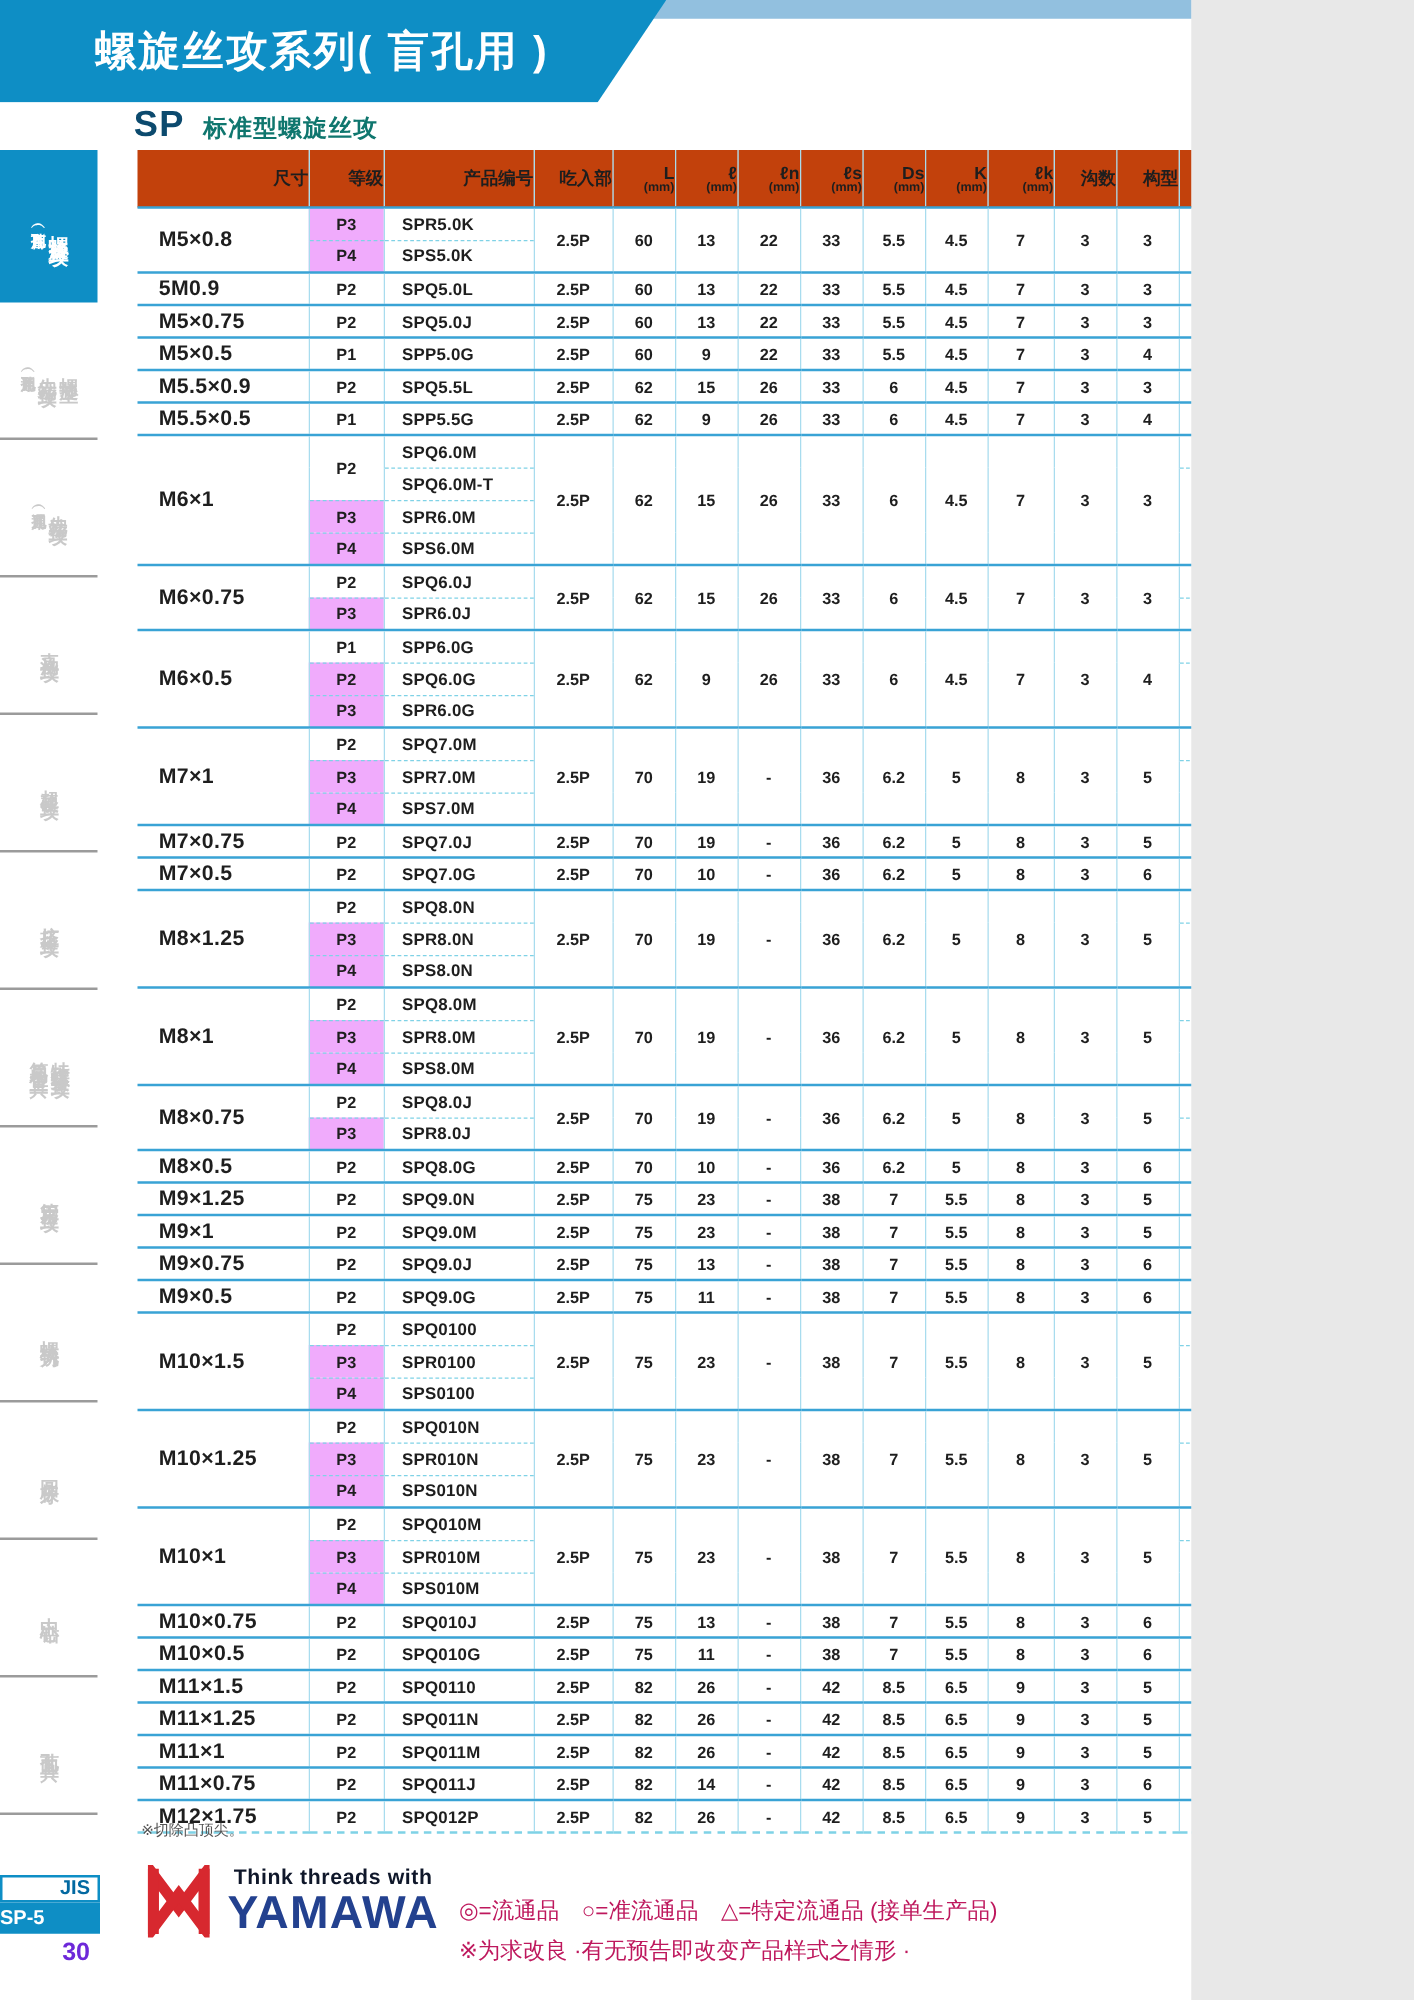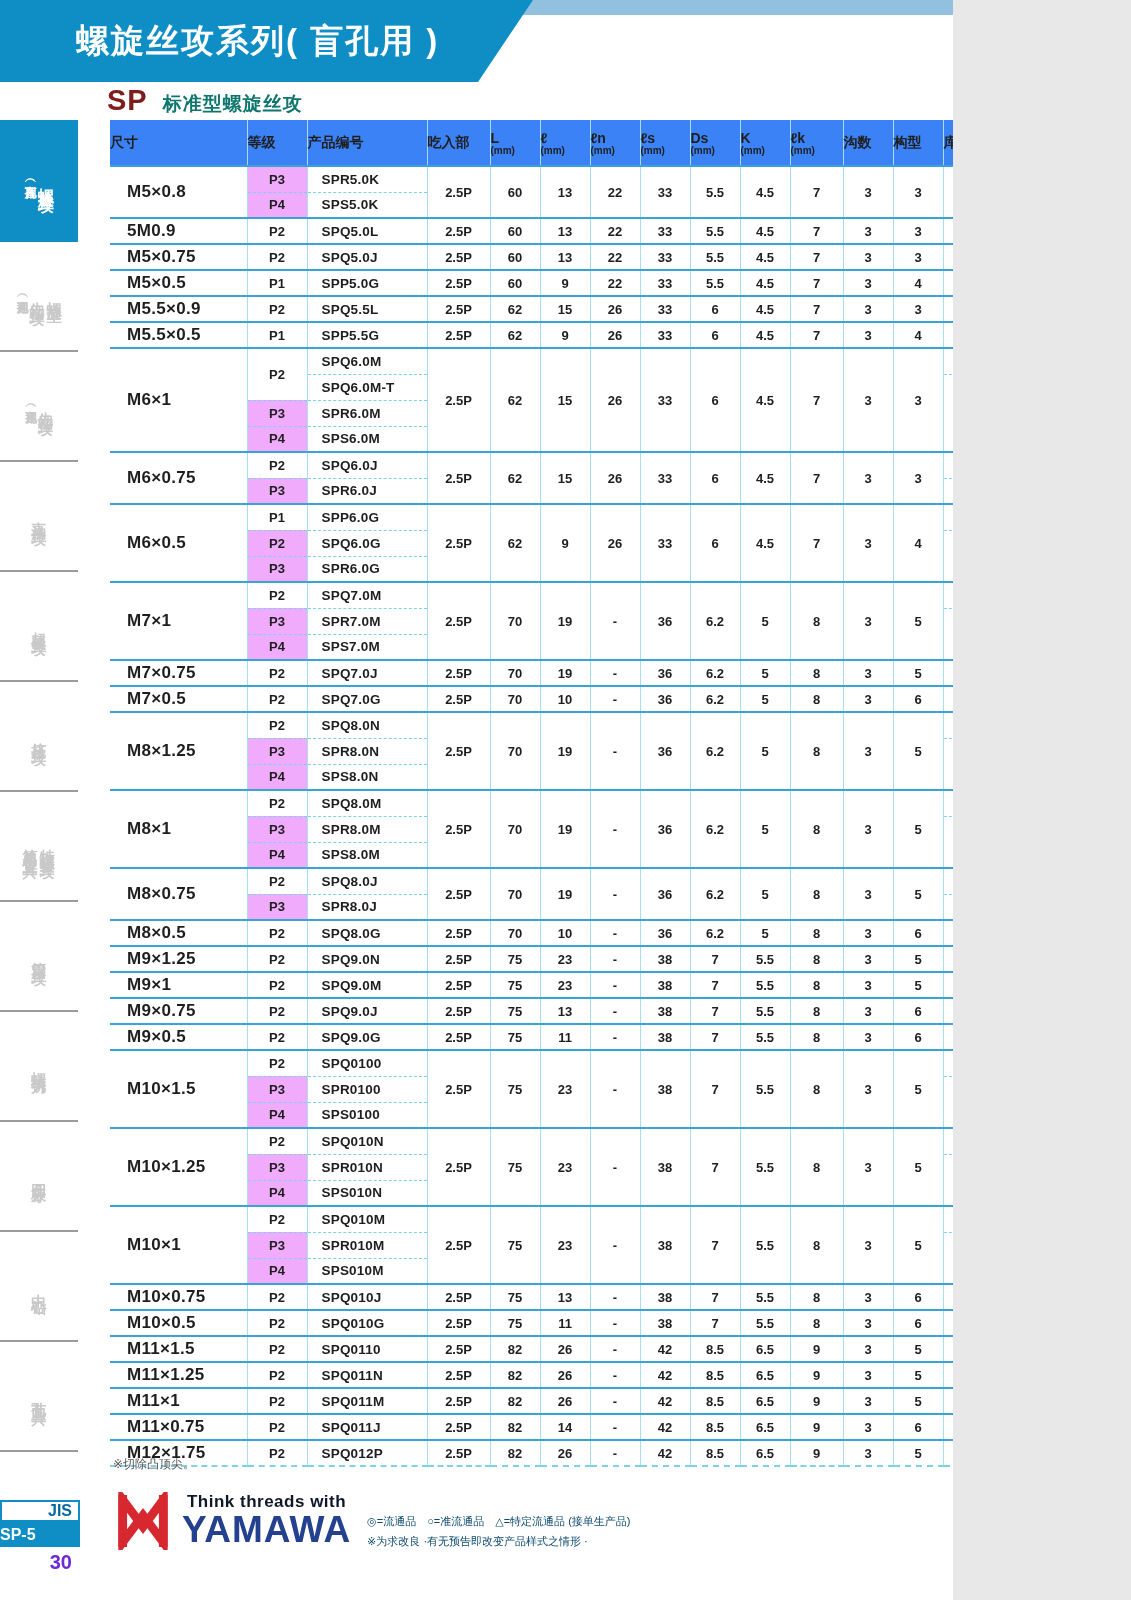--- a/index.html
+++ b/index.html
@@ -9,41 +9,41 @@
   
   .banner{position:absolute;top:0;left:0;width:1131px;height:82px;}
   .banner-strip{position:absolute;top:0;left:500px;right:0;height:15px;background:#92c0df;}
   .banner-shape{position:absolute;top:0;left:0;width:533px;height:82px;background:#0e8ec5;
                 clip-path:polygon(0 0,533px 0,478px 82px,0 82px);
                 display:flex;align-items:center;}
   .banner-shape h1{margin:0 0 0 76px;font-size:33px;letter-spacing:2px;color:#fff;font-weight:bold;}
 
   
   .sp-line{position:absolute;left:107px;top:84px;display:flex;align-items:baseline;}
-  .sp-code{font-size:29px;font-weight:bold;color:#7f1d1d;letter-spacing:1px;}
+  .sp-code{font-size:29px;font-weight:bold;color:#0c4a6e;letter-spacing:1px;}
   .sp-name{font-size:19px;font-weight:bold;color:#0f766e;margin-left:15px;letter-spacing:1px;}
 
   
   .sidebar{position:absolute;left:0;top:120px;width:78px;}
   .sb-item{width:78px;display:flex;align-items:center;justify-content:center;box-sizing:border-box;}
   .sb-item.active{height:122px;background:#0e8ec5;color:#fff;}
   .sb-item.inactive{height:110px;color:#c9c9c9;border-bottom:2px solid #9b9b9b;}
   .vtext{writing-mode:vertical-rl;text-orientation:mixed;letter-spacing:3px;}
   .vline{display:block;line-height:1.15;}
   .sb-item.active .vline{font-size:16px;font-weight:bold;}
   .sb-item.active .vline.paren{font-size:12px;letter-spacing:1px;}
   .sb-item.inactive .vline{font-size:15px;font-weight:bold;}
   .sb-item.inactive .vline.paren{font-size:12px;letter-spacing:1px;}
 
   
   .table-wrap{position:absolute;left:110px;top:120px;}
   table{border-collapse:collapse;table-layout:fixed;width:895px;}
   th,td{padding:0;box-sizing:border-box;}
   th{height:46px;border-left:1px solid #a8dcee;border-bottom:2px solid #39a3d5;
-     font-size:14px;font-weight:bold;color:#1e1e1e;text-align:left;vertical-align:middle;background:#3b82f6;}
+     font-size:14px;font-weight:bold;color:#1e1e1e;text-align:right;vertical-align:middle;background:#c2410c;}
   th:first-child{border-left:none;}
   th:last-child{border-right:7px solid #14b8a6;}
   .h-sub{font-size:10px;font-weight:bold;margin-top:-1px;}
   td{height:26px;border-left:1px solid #a8dcee;font-size:13px;font-weight:bold;
      text-align:center;vertical-align:middle;color:#1e1e1e;}
   tr.gstart td{border-top:2px solid #39a3d5;}
   tr.sub td{border-top:1px dashed #7fd2e6;}
   tr.last td{border-bottom:2px dashed #7fd2e6;}
   td.size{text-align:left;padding-left:17px;font-size:17px;border-left:none;letter-spacing:0.3px;}
   td.grade{font-size:13px;}
@@ -57,21 +57,21 @@
   .jis-box{width:80px;height:22px;background:#fff;border:2px solid #0e8ec5;box-sizing:border-box;
            color:#0369a1;font-weight:bold;font-size:16px;text-align:right;padding-right:6px;line-height:18px;}
   .sp5-bar{width:80px;height:25px;background:#0e8ec5;color:#fff;font-weight:bold;font-size:16px;
            text-align:left;padding-right:6px;line-height:25px;box-sizing:border-box;}
   .page-num{width:72px;text-align:right;font-size:20px;font-weight:bold;color:#6d28d9;margin-top:4px;}
   .footer-logo{position:absolute;left:112px;top:1492px;display:flex;align-items:flex-start;}
   .logo-mark{width:62px;height:58px;flex:none;}
   .logo-text{margin-left:8px;}
   .tagline{font-size:17px;font-weight:bold;color:#0f172a;letter-spacing:0.5px;text-align:center;}
   .brand{font-size:37px;font-weight:800;color:#23418f;letter-spacing:1px;line-height:0.95;}
-  .legend{margin-left:16px;margin-top:20px;font-size:11px;color:#0c4a6e;line-height:1.8;}
+  .legend{margin-left:16px;margin-top:20px;font-size:18px;color:#be185d;line-height:1.8;}
 </style>
 </head>
 <body>
 
 <div class="page">
 
   <div class="banner">
     <div class="banner-strip"></div>
     <div class="banner-shape">
       <h1>螺旋丝攻系列( 盲孔用 )</h1>

